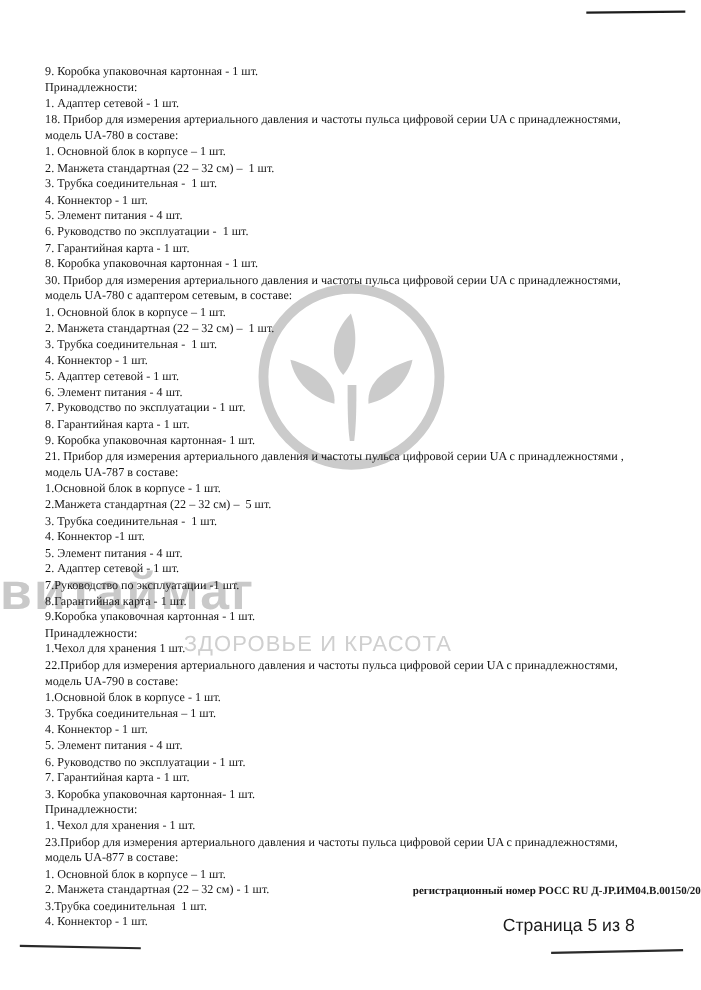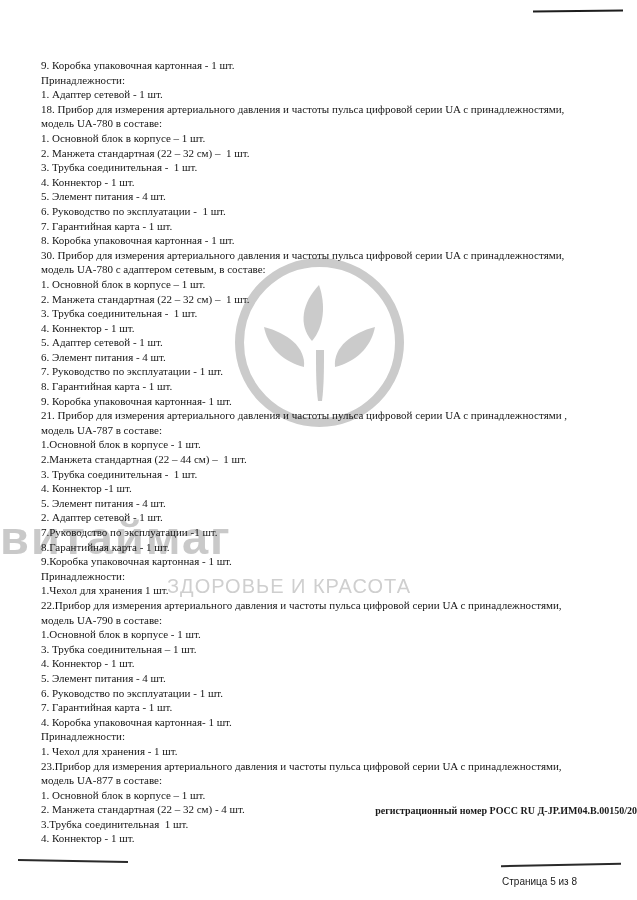--- a/index.html
+++ b/index.html
@@ -119,23 +119,23 @@
     width: 637px;
     text-align: right;
     font-size: 10px;
     font-weight: bold;
     color: #1a1a1a;
     z-index: 3;
   }
   .footer-page {
     position: absolute;
     right: 60px;
-    top: 876px;
+    top: 833px;
     font-family: "Liberation Sans", sans-serif;
-    font-size: 10px;
+    font-size: 16px;
     color: #1a1a1a;
     z-index: 3;
   }
 </style>
 </head>
 <body>
 
 <div class="page">
 
   <div class="edge-top-right"></div>
@@ -179,45 +179,45 @@
       <div class="line">3. Трубка соединительная -  1 шт.</div>
       <div class="line">4. Коннектор - 1 шт.</div>
       <div class="line">5. Адаптер сетевой - 1 шт.</div>
       <div class="line">6. Элемент питания - 4 шт.</div>
       <div class="line">7. Руководство по эксплуатации - 1 шт.</div>
       <div class="line">8. Гарантийная карта - 1 шт.</div>
       <div class="line">9. Коробка упаковочная картонная- 1 шт.</div>
       <div class="line bold">21. Прибор для измерения артериального давления и частоты пульса цифровой серии UA с принадлежностями ,</div>
       <div class="line bold">модель UA-787 в составе:</div>
       <div class="line bold">1.Основной блок в корпусе - 1 шт.</div>
-      <div class="line bold">2.Манжета стандартная (22 – 44 см) –  1 шт.</div>
+      <div class="line bold">2.Манжета стандартная (22 – 32 см) –  5 шт.</div>
       <div class="line">3. Трубка соединительная -  1 шт.</div>
       <div class="line">4. Коннектор -1 шт.</div>
       <div class="line">5. Элемент питания - 4 шт.</div>
       <div class="line">2. Адаптер сетевой - 1 шт.</div>
       <div class="line">7.Руководство по эксплуатации -1 шт.</div>
       <div class="line">8.Гарантийная карта - 1 шт.</div>
       <div class="line">9.Коробка упаковочная картонная - 1 шт.</div>
       <div class="line">Принадлежности:</div>
       <div class="line">1.Чехол для хранения 1 шт.</div>
       <div class="line bold">22.Прибор для измерения артериального давления и частоты пульса цифровой серии UA с принадлежностями,</div>
       <div class="line bold">модель UA-790 в составе:</div>
       <div class="line">1.Основной блок в корпусе - 1 шт.</div>
       <div class="line">3. Трубка соединительная – 1 шт.</div>
       <div class="line">4. Коннектор - 1 шт.</div>
       <div class="line">5. Элемент питания - 4 шт.</div>
       <div class="line">6. Руководство по эксплуатации - 1 шт.</div>
       <div class="line">7. Гарантийная карта - 1 шт.</div>
-      <div class="line">4. Коробка упаковочная картонная- 1 шт.</div>
+      <div class="line">3. Коробка упаковочная картонная- 1 шт.</div>
       <div class="line">Принадлежности:</div>
       <div class="line">1. Чехол для хранения - 1 шт.</div>
       <div class="line bold">23.Прибор для измерения артериального давления и частоты пульса цифровой серии UA с принадлежностями,</div>
       <div class="line bold">модель UA-877 в составе:</div>
       <div class="line">1. Основной блок в корпусе – 1 шт.</div>
-      <div class="line">2. Манжета стандартная (22 – 32 см) - 4 шт.</div>
+      <div class="line">2. Манжета стандартная (22 – 32 см) - 1 шт.</div>
       <div class="line">3.Трубка соединительная  1 шт.</div>
       <div class="line">4. Коннектор - 1 шт.</div>
     </div>
 
   <div class="footer-reg">регистрационный номер РОСС RU Д-JP.ИМ04.В.00150/20</div>
   <div class="footer-page">Страница 5 из 8</div>
 
 </div>
 
 </body></html>

